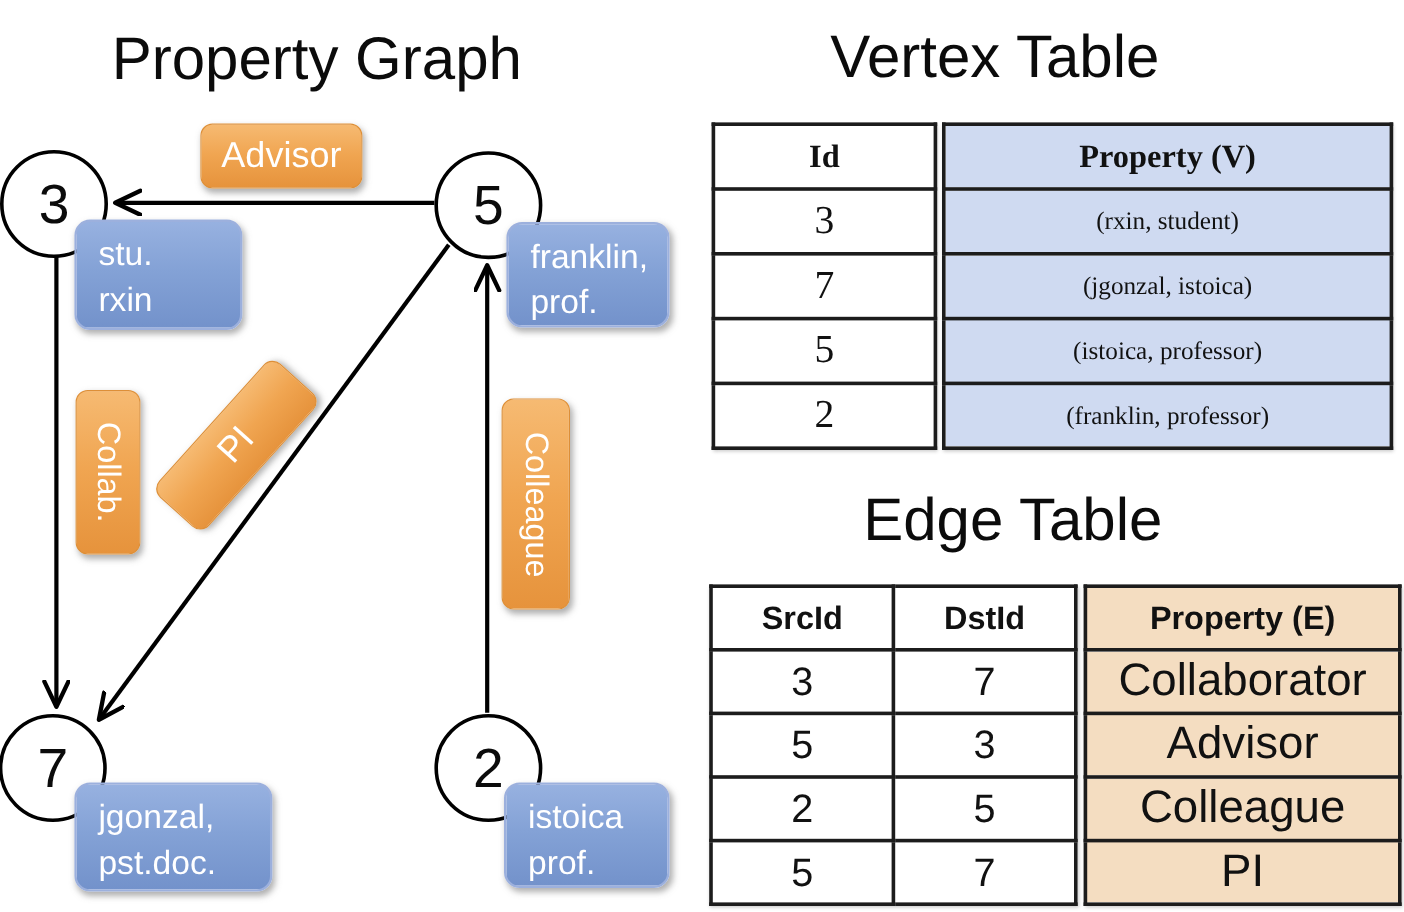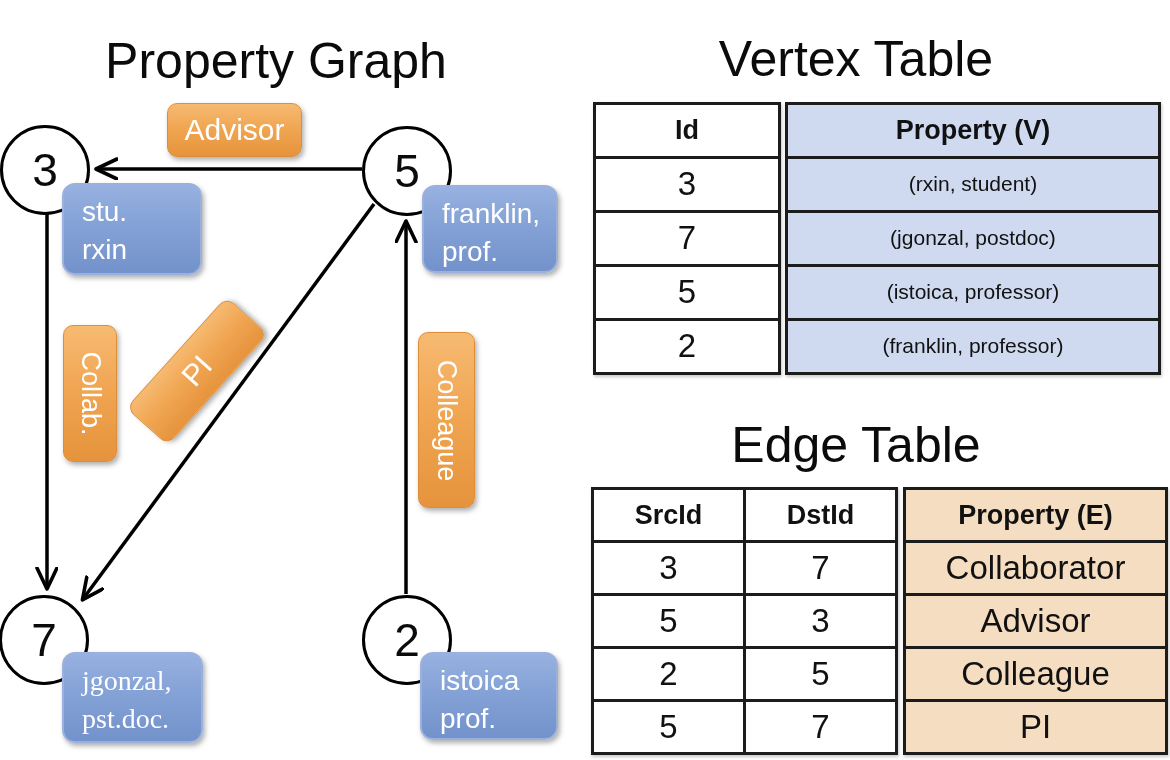--- a/index.html
+++ b/index.html
@@ -1,25 +1,25 @@
 <!DOCTYPE html>
 <html><head>
 <meta charset="utf-8">
 <style>
   html,body{margin:0;padding:0;background:#ffffff;}
   #canvas{
     position:relative;width:1170px;height:760px;background:#ffffff;overflow:hidden;
     font-family:"Liberation Sans",sans-serif;color:#111;
   }
   .title{
-    position:absolute;margin:16px;font-weight:400;color:#0b0b0b;
+    position:absolute;margin:4px;font-weight:400;color:#0b0b0b;
     text-align:center;font-size:50px;letter-spacing:0px;white-space:nowrap;
   }
   .t-graph{left:0;top:16px;width:520px;}
-  .t-vertex{left:585px;top:14px;width:510px;text-align:center;}
+  .t-vertex{left:570px;top:14px;width:510px;text-align:center;}
   .t-edge{left:585px;top:400px;width:510px;}
 
   
   .edges{position:absolute;left:0;top:0;z-index:1;}
   .node{
     position:absolute;z-index:2;width:90px;height:90px;border-radius:50%;
     border:3.5px solid #000;background:#fff;box-sizing:border-box;
     display:flex;align-items:center;justify-content:center;
     font-size:46px;color:#0b0b0b;
   }
@@ -43,38 +43,38 @@
 
   .vlabel{
     position:absolute;z-index:3;border-radius:13px;color:#fff;
     background:linear-gradient(180deg,#97b1e0 0%,#84a2d6 45%,#7392cb 100%);
     border:2px solid #9cb0dd;box-sizing:border-box;
     box-shadow:2px 3px 5px rgba(110,110,110,.55);
     font-size:28px;line-height:38px;padding:8px 0 0 18px;
   }
   .rxin{left:62px;top:183px;width:140px;height:92px;}
   .franklin{left:422px;top:185px;width:136px;height:88px;}
-  .jgonzal{left:62px;top:652px;width:141px;height:91px;font-family:Liberation Serif, serif;}
+  .jgonzal{left:62px;top:652px;width:165px;height:91px;}
   .istoica{left:420px;top:652px;width:138px;height:88px;}
 
   
   table{border-collapse:collapse;position:absolute;table-layout:fixed;
         box-shadow:1px 2px 3px rgba(0,0,0,.22);}
   th,td{border:3px solid #1c1c1c;text-align:center;vertical-align:middle;
         padding:0;line-height:1.05;overflow:hidden;}
   th{font-size:27px;font-weight:700;background:#ffffff;}
   td.num{font-size:33px;font-weight:400;background:#ffffff;}
   td.prop,th.vprop{background:#cfdaf1;}
   td.prop{font-size:21px;}
   th.eprop,td.eprop{background:#f4ddc1;}
-  td.eprop{font-size:33px;}
+  td.eprop{font-size:38px;}
 
   .vt-id{left:593px;top:102px;width:188px;}
   .vt-prop{left:785px;top:102px;width:376px;}
-  .vt-id th,.vt-id td,.vt-prop th,.vt-prop td{height:51px;}
+  .vt-id th,.vt-id td,.vt-prop th,.vt-prop td{height:51px;font-family:Liberation Serif, serif;}
 
   .et-ids{left:591px;top:487px;width:307px;}
   .et-prop{left:903px;top:487px;width:265px;}
   .et-ids th,.et-ids td,.et-prop th,.et-prop td{height:50px;}
   .col-src{width:149px;}
 </style>
 </head>
 <body>
 
 <div id="canvas">
@@ -160,21 +160,21 @@
 
   <table class="vt-prop">
     <tbody>
         <tr>
           <th class="vprop">Property (V)</th>
         </tr>
     <tr>
           <td class="prop">(rxin, student)</td>
         </tr>
     <tr>
-          <td class="prop">(jgonzal, postdoc)</td>
+          <td class="prop">(jgonzal, istoica)</td>
         </tr>
     <tr>
           <td class="prop">(istoica, professor)</td>
         </tr>
     <tr>
           <td class="prop">(franklin, professor)</td>
         </tr>
   </tbody>
     </table>
 

